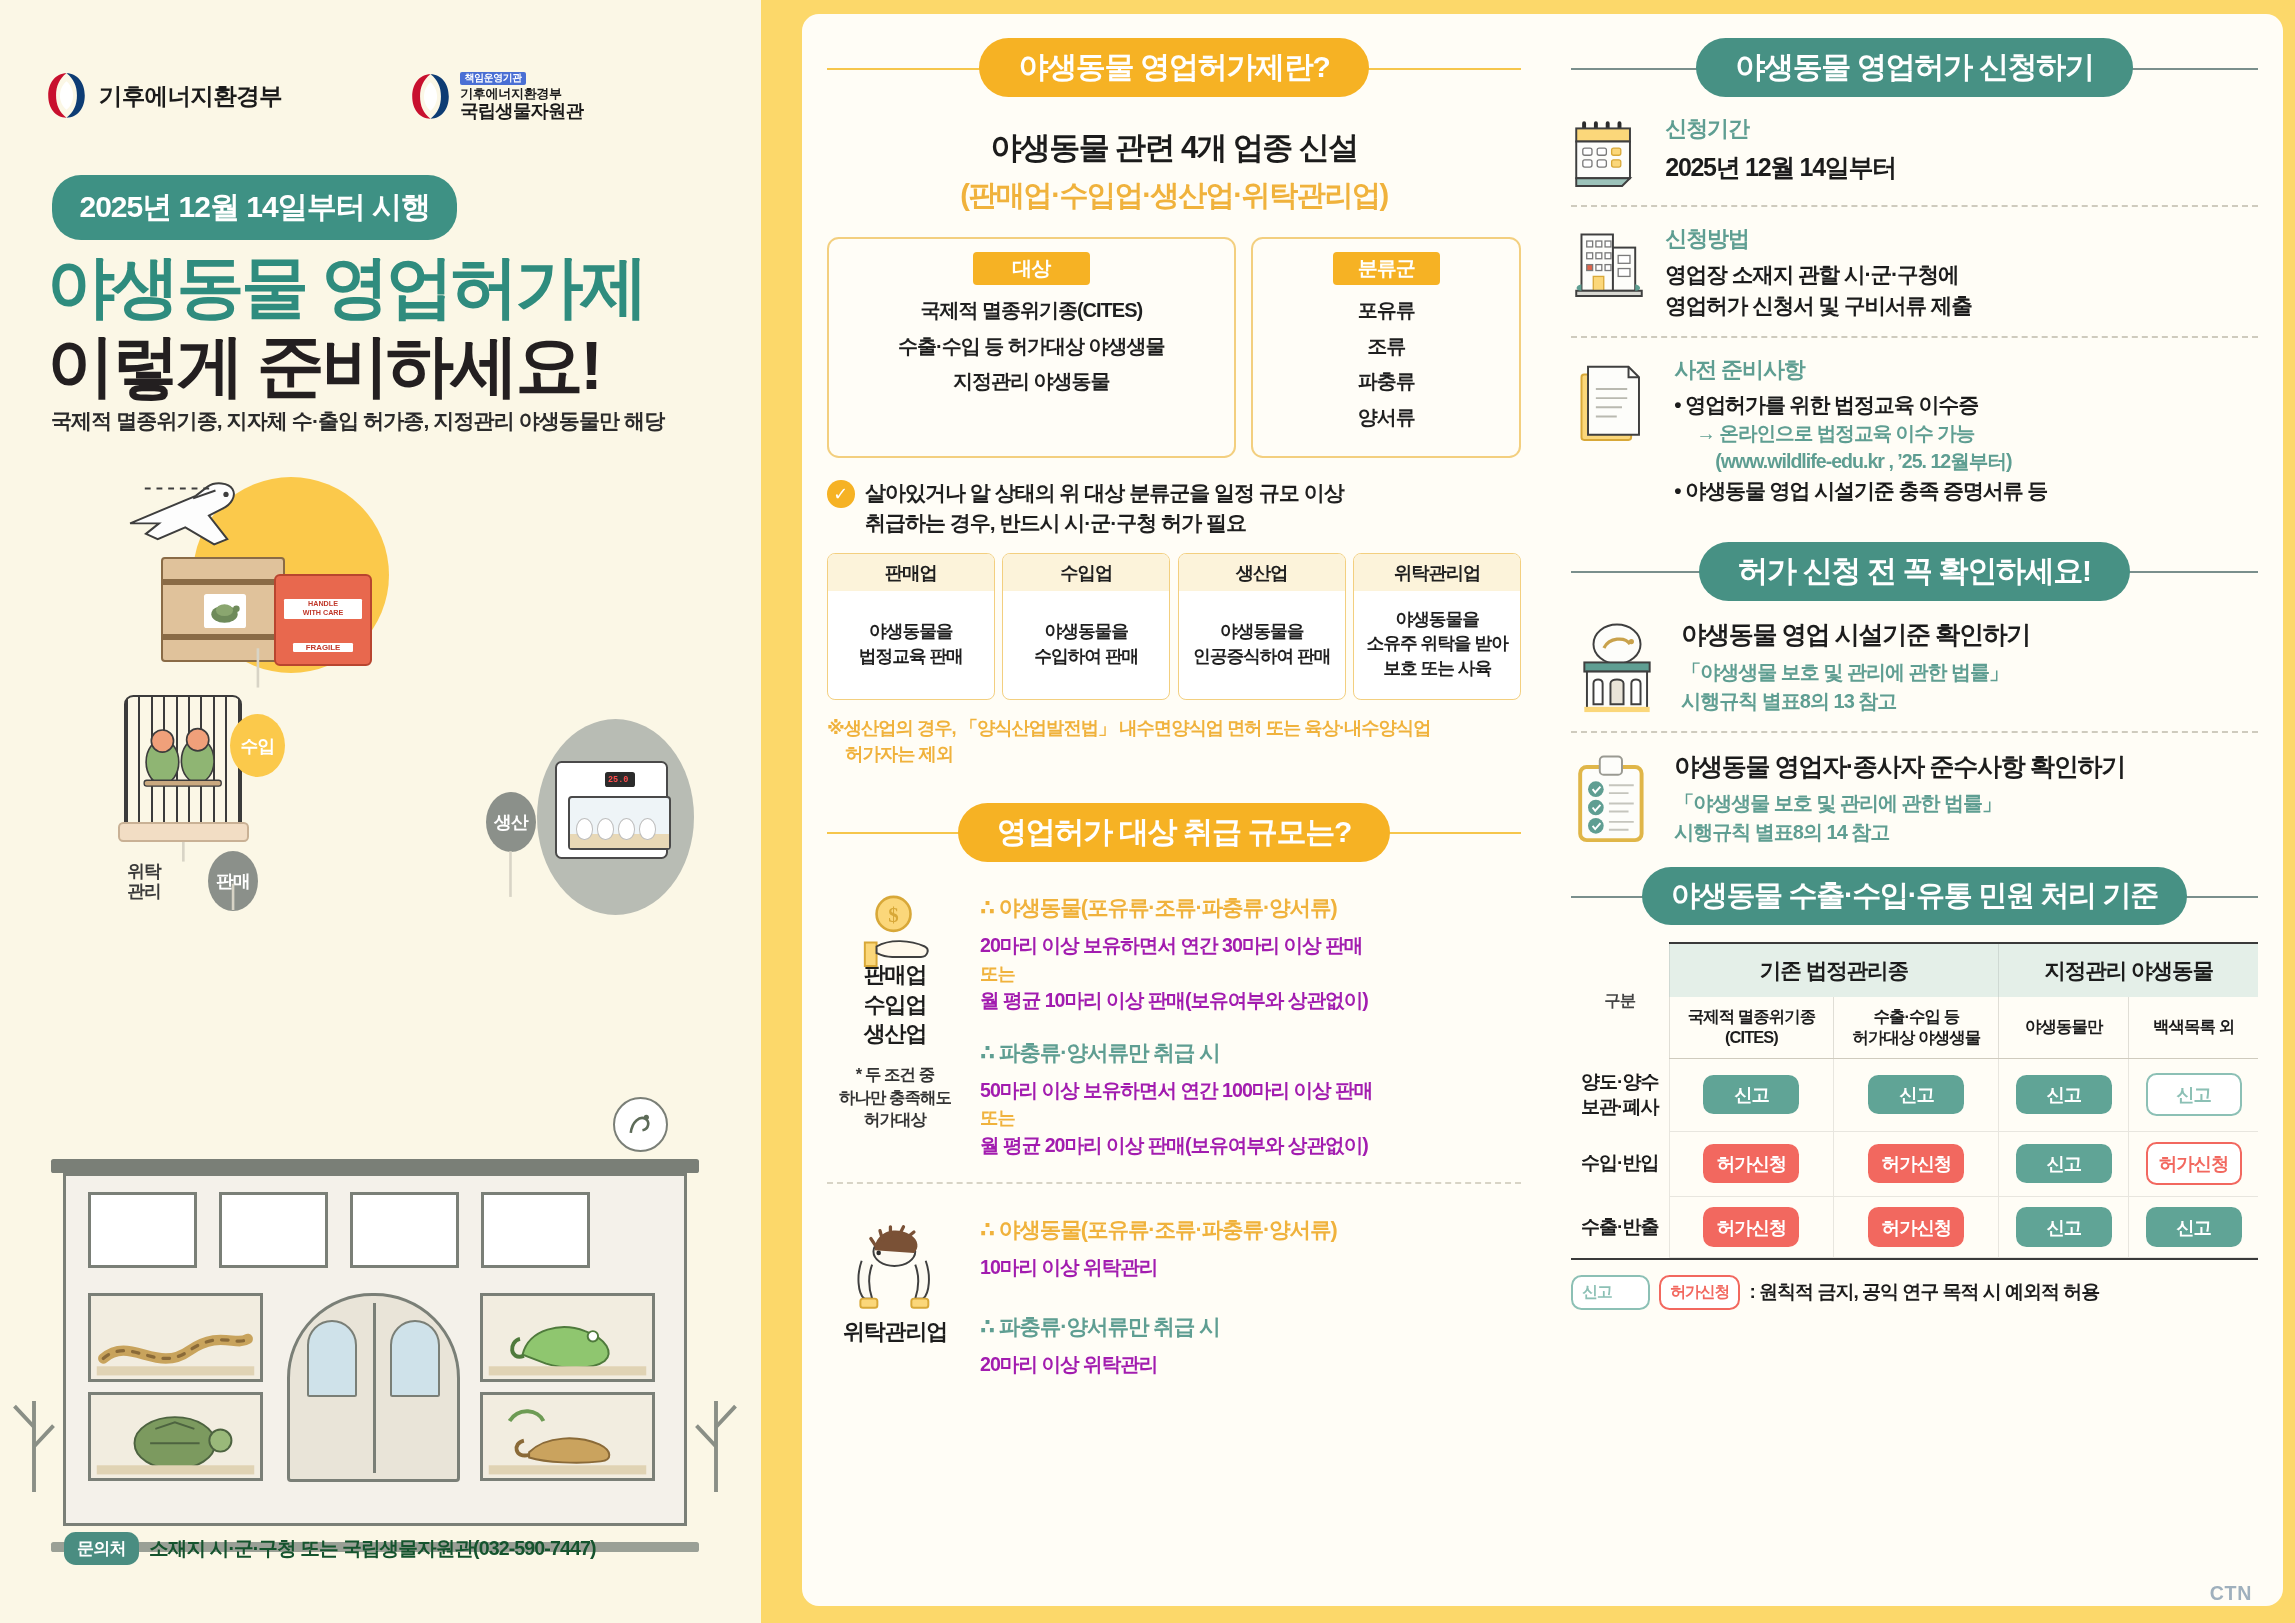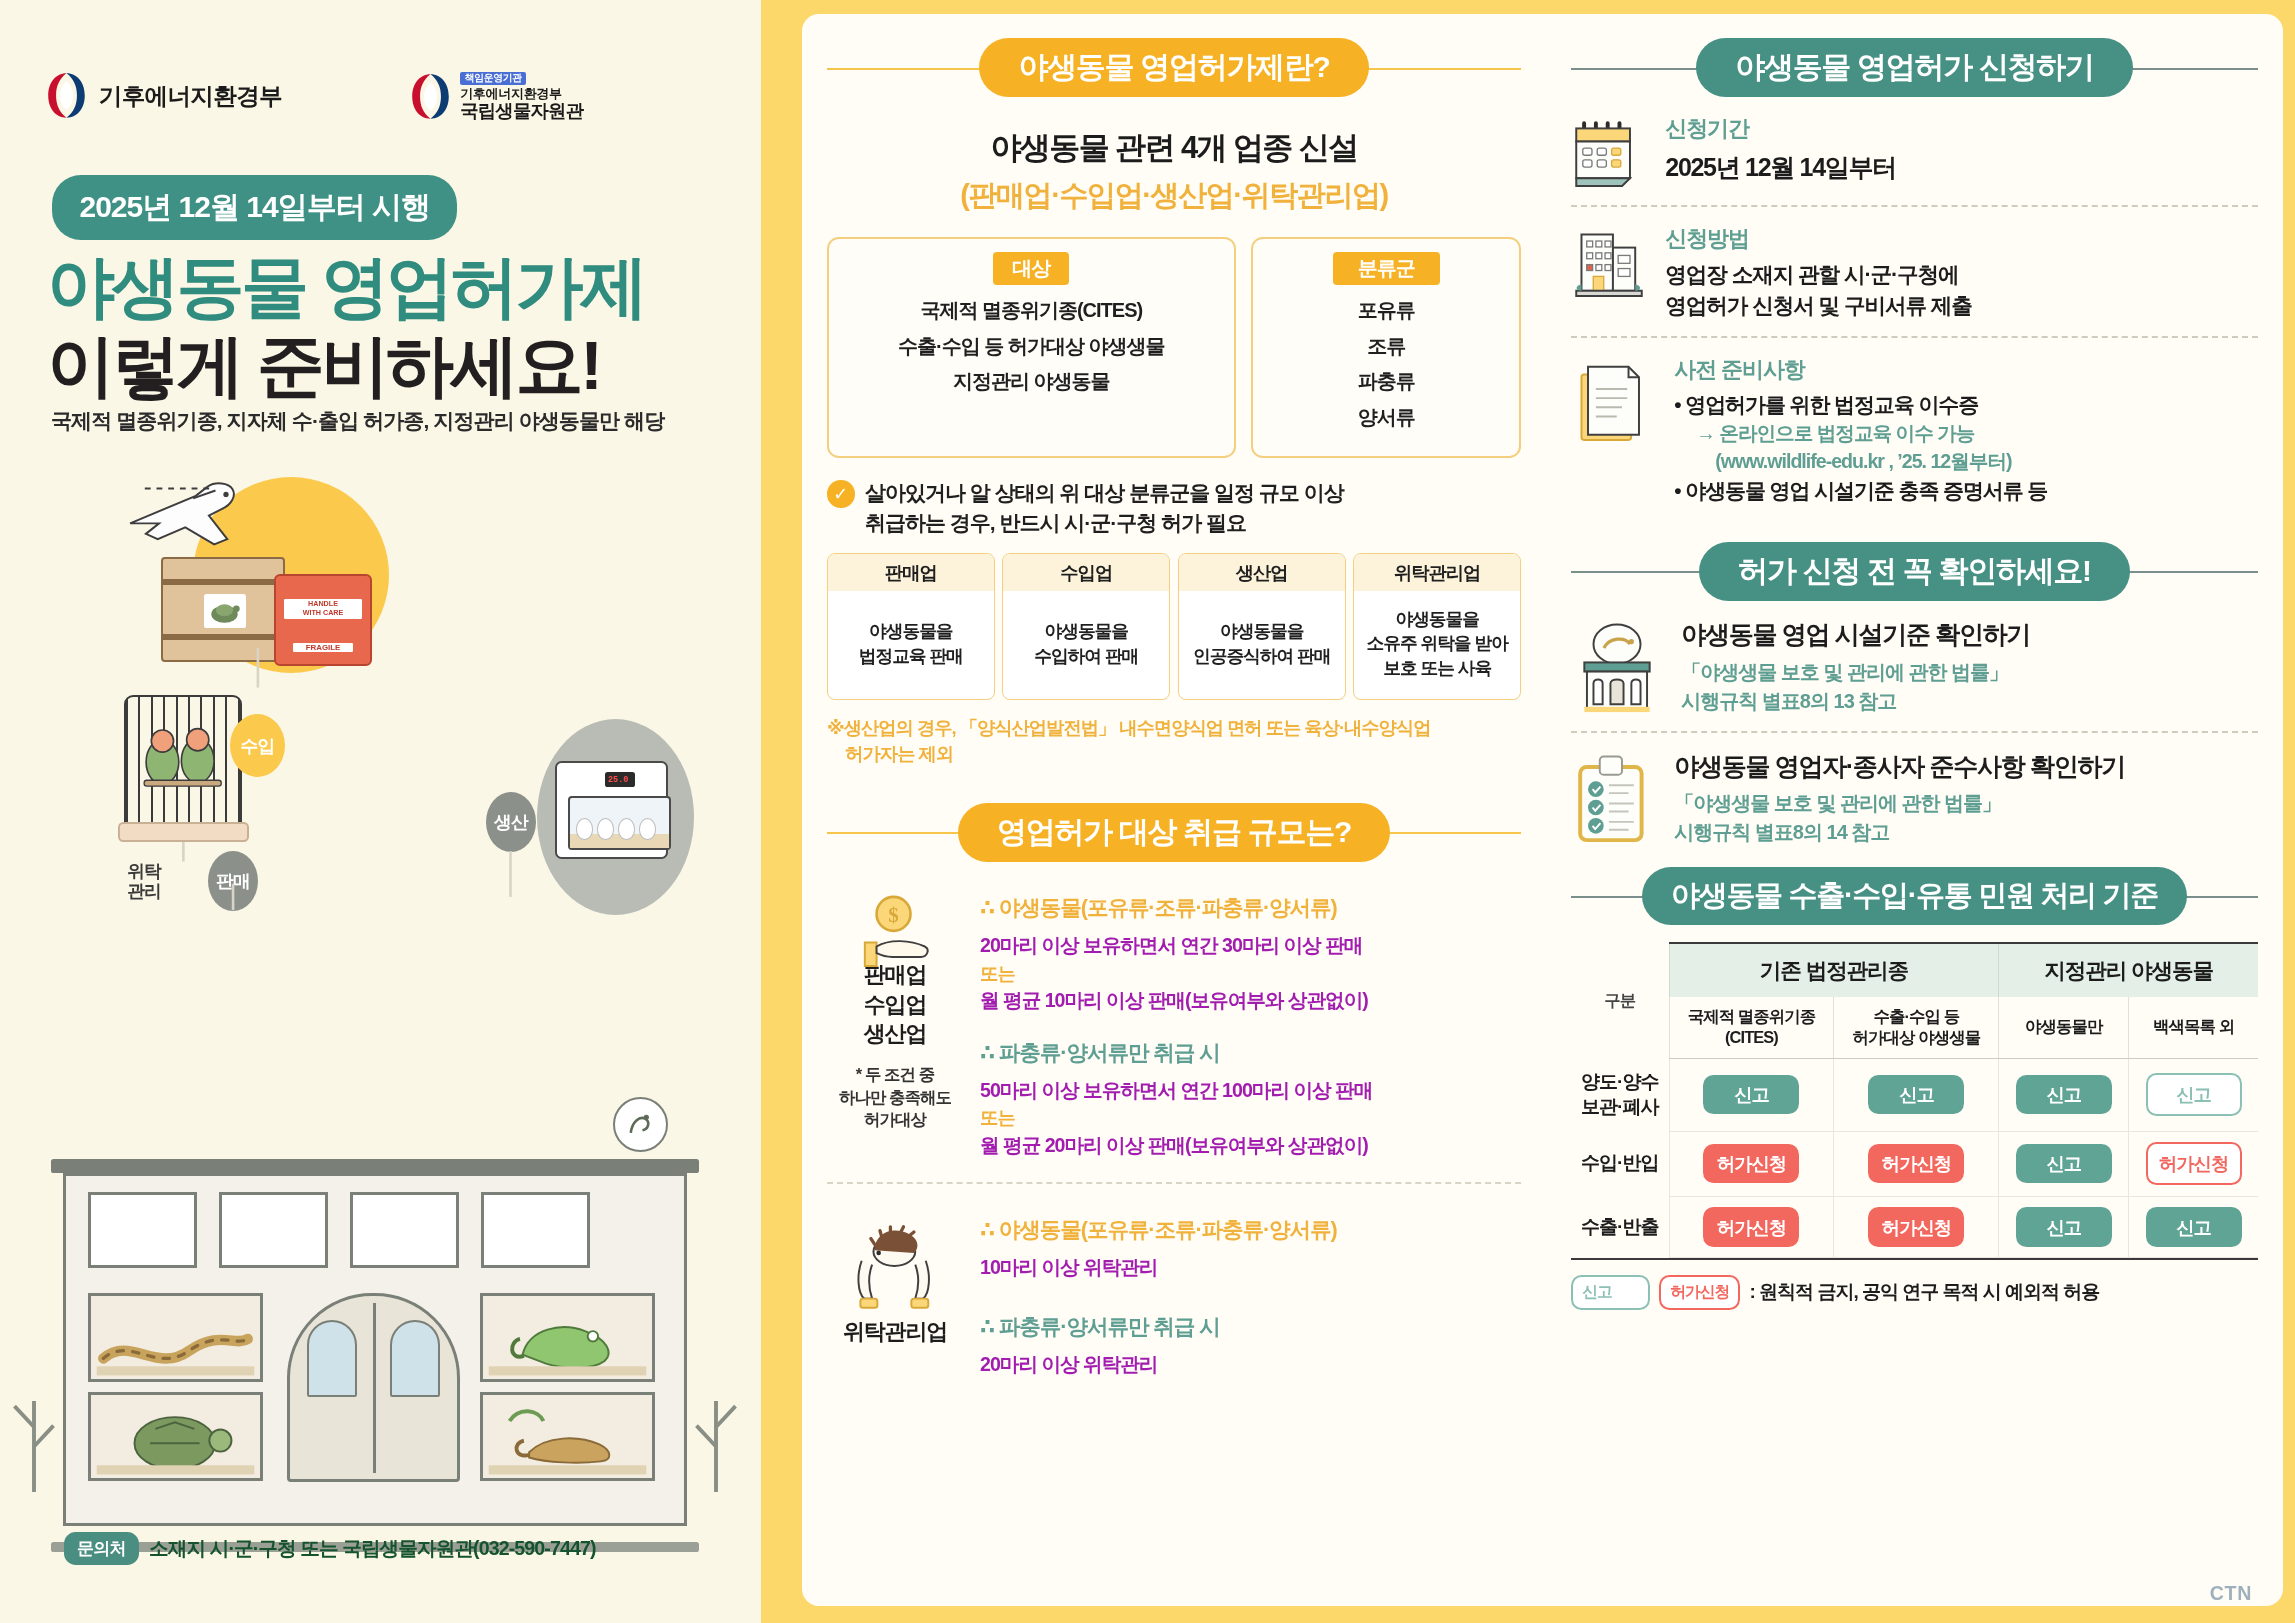--- a/index.html
+++ b/index.html
@@ -126,21 +126,21 @@
   }
   .mid-sub {
     text-align:center; font-size:29px; font-weight:900; color:#f0b23c;
     letter-spacing:-1.4px; margin-top:6.5px;
   }
   .two-box { display:flex; gap:15.7px; margin-top:21px; }
   .obox { border:2px solid #f3cf7f; border-radius:11.8px; padding:13px 10.5px 17px; background:#fffdf7; }
   .obox.left { flex:1 1 58%; }
   .obox.right{ flex:1 1 38%; }
   .obox-tag {
-    display:block; width:76px; margin:0 auto 11.8px; background:#f6b224; color:#fff;
+    display:block; width:117px; margin:0 auto 11.8px; background:#f6b224; color:#fff;
     font-size:20px; font-weight:900; text-align:center; padding:3.3px 0; border-radius:3.9px; letter-spacing:-1px;
   }
   .obox-line { text-align:center; font-size:20px; font-weight:700; color:#1f1f1f; letter-spacing:-1px; margin:8.5px 0; }
 
   .check-note { display:flex; gap:10.5px; margin-top:19.6px; align-items:flex-start; }
   .check-ic {
     flex:none; width:27.5px; height:27.5px; border-radius:50%; background:#f6b224;
     color:#fff; font-size:17.7px; font-weight:900; display:flex; align-items:center; justify-content:center; margin-top:2.6px;
   }
   .check-txt { font-size:21px; font-weight:700; color:#1f1f1f; letter-spacing:-1px; line-height:1.42; }

